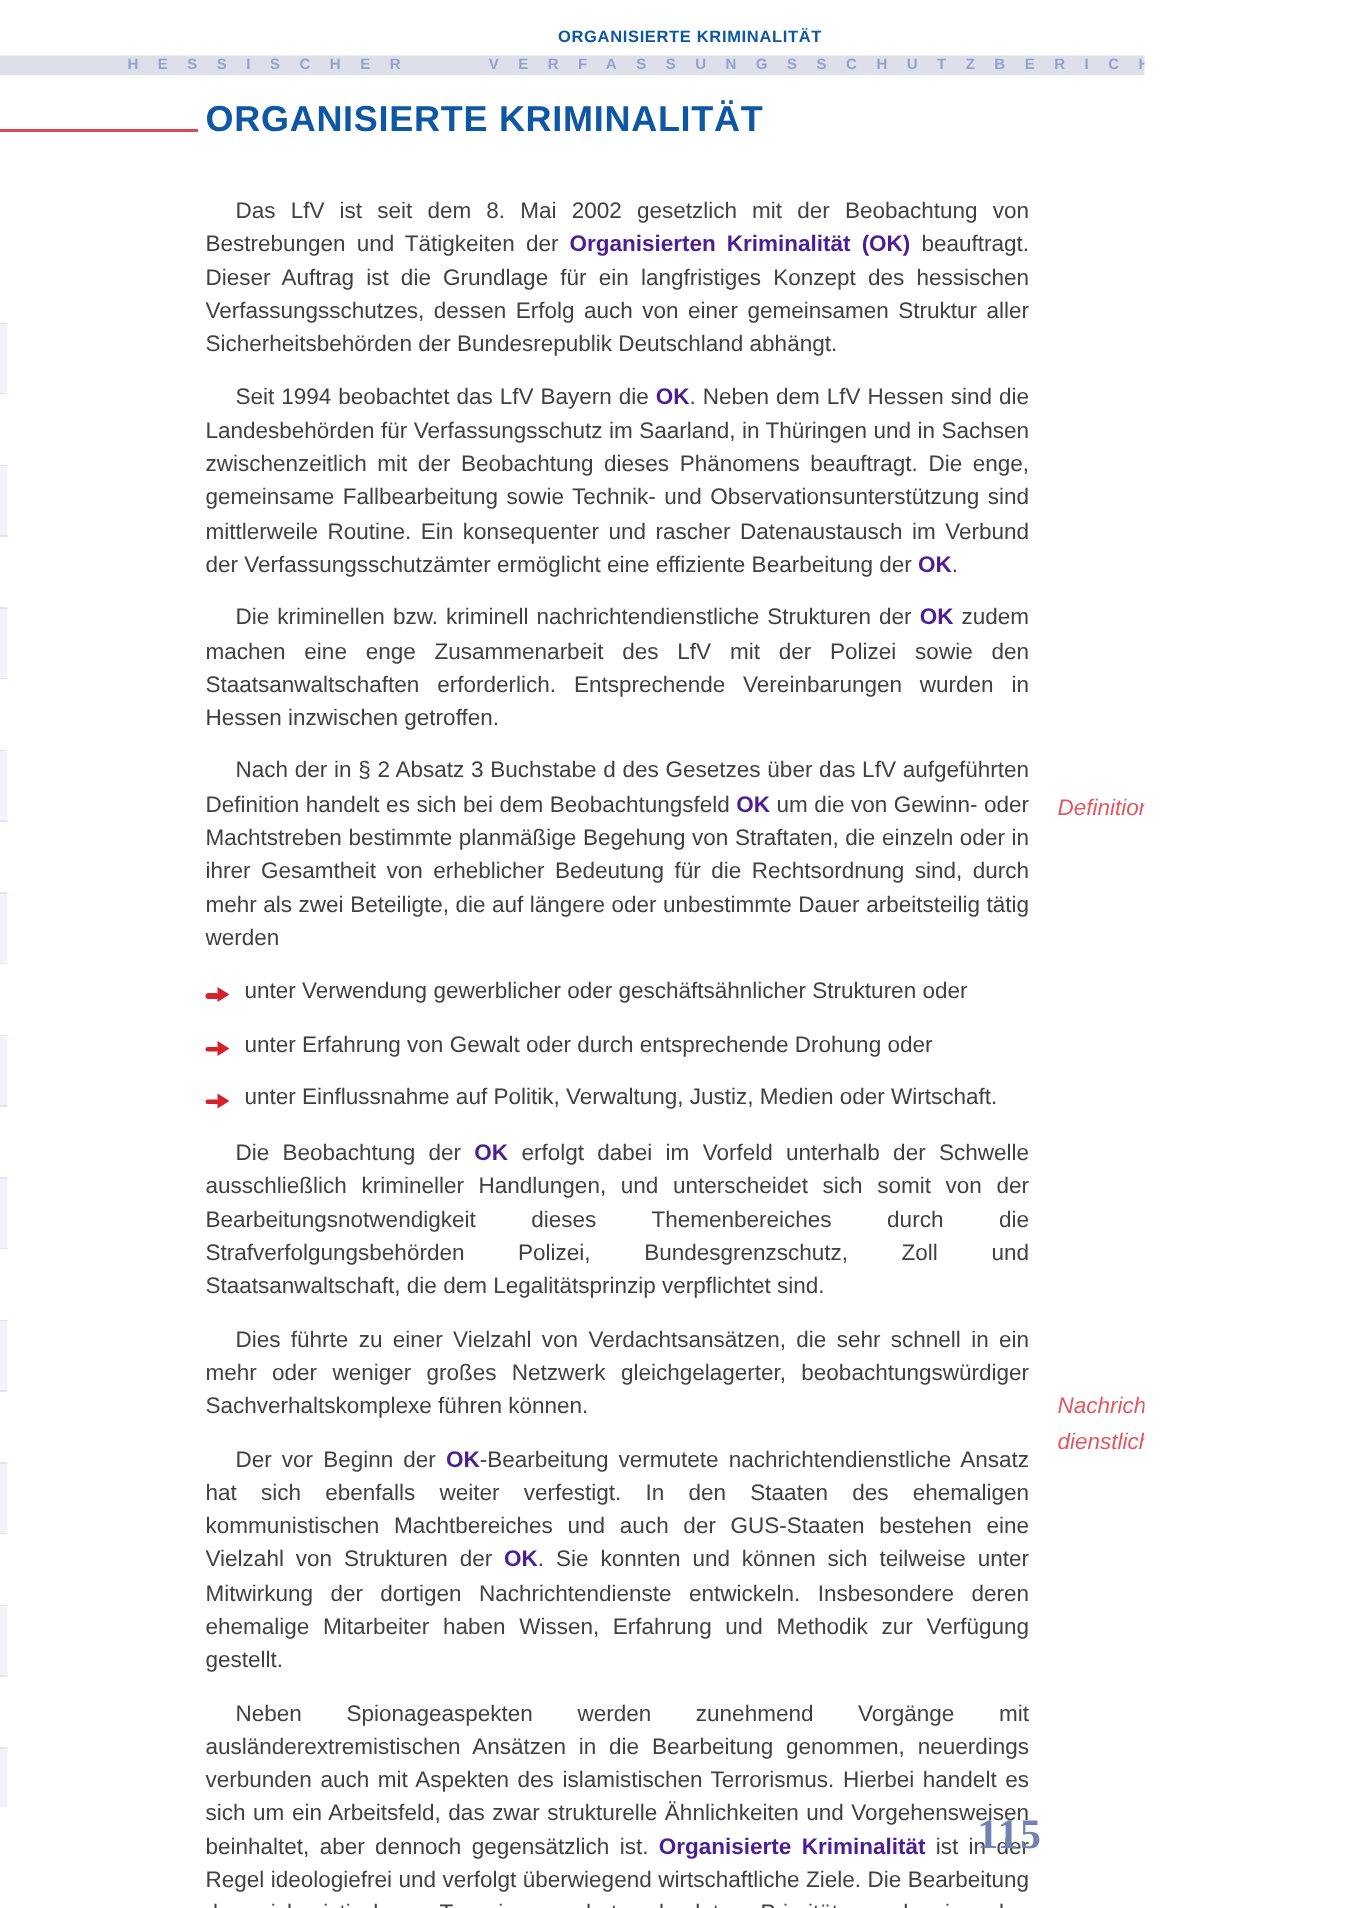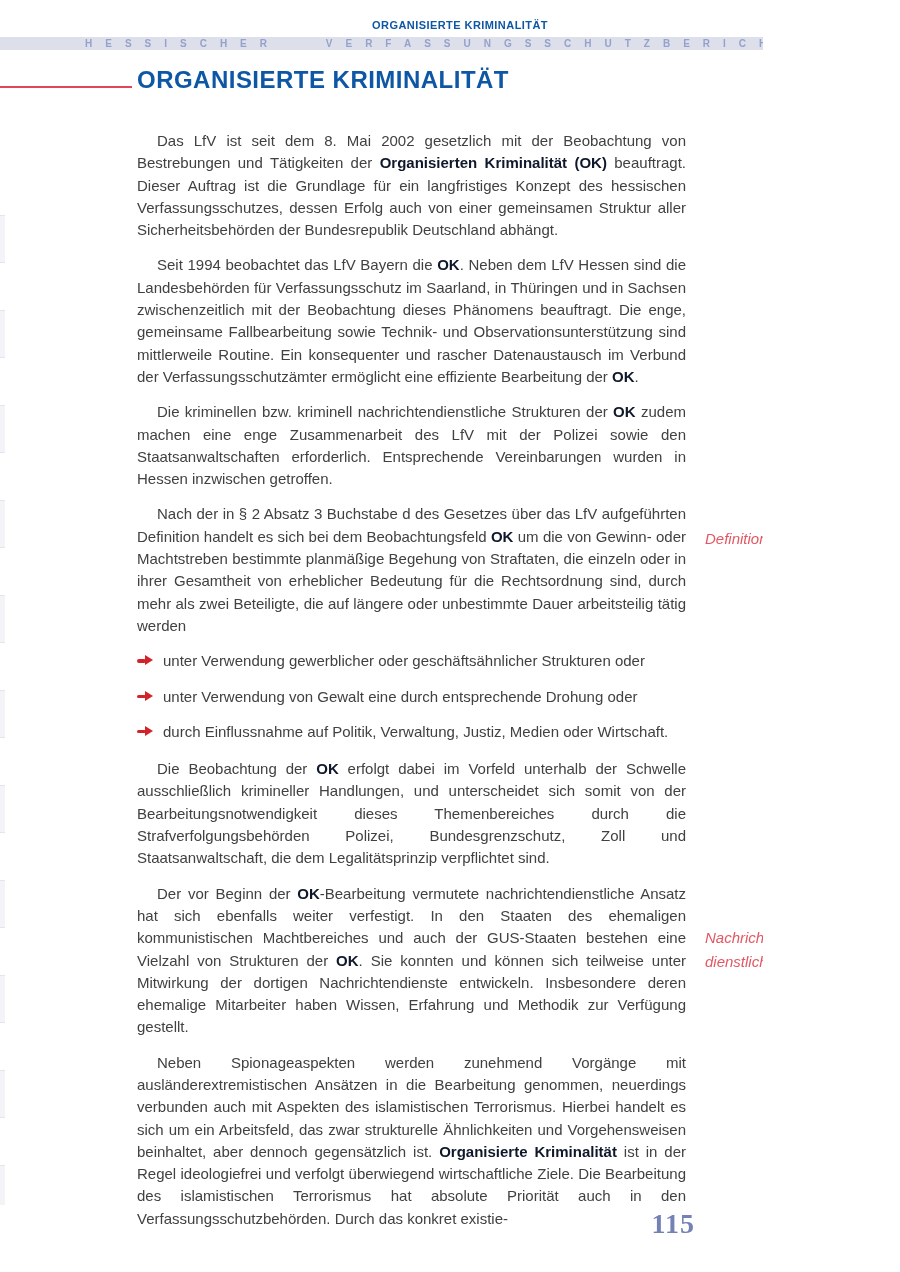--- a/index.html
+++ b/index.html
@@ -40,24 +40,24 @@
       #e3e4ec 47px, #e3e4ec 48px,
       rgba(0,0,0,0) 48px, rgba(0,0,0,0) 95px);
   }
 
   
   .body-content {
     position:absolute; left:137px; top:130px; width:549px;
     color:#414141; font-size:15px; line-height:22.3px;
   }
   .para { margin:0 0 13px 0; text-align:justify; text-indent:20px; }
-  .accent { color:#0f172a; font-weight:bold; }
+  .accent { color:#4c1d95; font-weight:bold; }
 
   .bullets { margin:3px 0 15px 0; }
-  .bullet-item { display:flex; align-items:flex-start; margin-bottom:13px; }
+  .bullet-item { display:flex; align-items:center; margin-bottom:13px; }
   .arrow { flex:0 0 26px; position:relative; height:11px; margin-top:5px; }
   .arrow::before {
     content:""; position:absolute; left:0; top:4px; width:9px; height:3.5px;
     background:#d2232a; border-radius:2px;
   }
   .arrow::after {
     content:""; position:absolute; left:8px; top:0;
     border-left:8px solid #d2232a; border-top:5.5px solid transparent; border-bottom:5.5px solid transparent;
   }
   .bullet-text { flex:1; text-align:left; }
@@ -99,28 +99,29 @@
       <p class="para"><span>Seit 1994 beobachtet das LfV Bayern die </span><strong class="accent">OK</strong><span>. Neben dem LfV Hessen sind die Landesbehörden für Verfassungsschutz im Saarland, in Thüringen und in Sachsen zwischenzeitlich mit der Beobachtung dieses Phänomens beauftragt. Die enge, gemeinsame Fallbearbeitung sowie Technik- und Observationsunterstützung sind mittlerweile Routine. Ein konsequenter und rascher Datenaustausch im Verbund der Verfassungsschutzämter ermöglicht eine effiziente Bearbeitung der </span><strong class="accent">OK</strong><span>.</span></p>
       <p class="para"><span>Die kriminellen bzw. kriminell nachrichtendienstliche Strukturen der </span><strong class="accent">OK</strong><span> zudem machen eine enge Zusammenarbeit des LfV mit der Polizei sowie den Staatsanwaltschaften erforderlich. Entsprechende Vereinbarungen wurden in Hessen inzwischen getroffen.</span></p>
       <p class="para"><span>Nach der in § 2 Absatz 3 Buchstabe d des Gesetzes über das LfV aufgeführten Definition handelt es sich bei dem Beobachtungsfeld </span><strong class="accent">OK</strong><span> um die von Gewinn- oder Machtstreben bestimmte planmäßige Begehung von Straftaten, die einzeln oder in ihrer Gesamtheit von erheblicher Bedeutung für die Rechtsordnung sind, durch mehr als zwei Beteiligte, die auf längere oder unbestimmte Dauer arbeitsteilig tätig werden</span></p>
       <div class="bullets">
         <div class="bullet-item">
           <span class="arrow"></span>
           <span class="bullet-text">unter Verwendung gewerblicher oder geschäftsähnlicher Strukturen oder</span>
         </div>
         <div class="bullet-item">
           <span class="arrow"></span>
-          <span class="bullet-text">unter Verwendung von Gewalt eine durch entsprechende Drohung oder</span>
+          <span class="bullet-text">unter Erfahrung von Gewalt oder durch entsprechende Drohung oder</span>
         </div>
         <div class="bullet-item">
           <span class="arrow"></span>
-          <span class="bullet-text">durch Einflussnahme auf Politik, Verwaltung, Justiz, Medien oder Wirtschaft.</span>
+          <span class="bullet-text">unter Einflussnahme auf Politik, Verwaltung, Justiz, Medien oder Wirtschaft.</span>
         </div>
       </div>
       <p class="para"><span>Die Beobachtung der </span><strong class="accent">OK</strong><span> erfolgt dabei im Vorfeld unterhalb der Schwelle ausschließlich krimineller Handlungen, und unterscheidet sich somit von der Bearbeitungsnotwendigkeit dieses Themenbereiches durch die Strafverfolgungsbehörden Polizei, Bundesgrenzschutz, Zoll und Staatsanwaltschaft, die dem Legalitätsprinzip verpflichtet sind.</span></p>
+      <p class="para"><span>Dies führte zu einer Vielzahl von Verdachtsansätzen, die sehr schnell in ein mehr oder weniger großes Netzwerk gleichgelagerter, beobachtungswürdiger Sachverhaltskomplexe führen können.</span></p>
       <p class="para"><span>Der vor Beginn der </span><strong class="accent">OK</strong><span>-Bearbeitung vermutete nachrichtendienstliche Ansatz hat sich ebenfalls weiter verfestigt. In den Staaten des ehemaligen kommunistischen Machtbereiches und auch der GUS-Staaten bestehen eine Vielzahl von Strukturen der </span><strong class="accent">OK</strong><span>. Sie konnten und können sich teilweise unter Mitwirkung der dortigen Nachrichtendienste entwickeln. Insbesondere deren ehemalige Mitarbeiter haben Wissen, Erfahrung und Methodik zur Verfügung gestellt.</span></p>
       <p class="para"><span>Neben Spionageaspekten werden zunehmend Vorgänge mit ausländerextremistischen Ansätzen in die Bearbeitung genommen, neuerdings verbunden auch mit Aspekten des islamistischen Terrorismus. Hierbei handelt es sich um ein Arbeitsfeld, das zwar strukturelle Ähnlichkeiten und Vorgehensweisen beinhaltet, aber dennoch gegensätzlich ist. </span><strong class="accent">Organisierte Kriminalität</strong><span> ist in der Regel ideologiefrei und verfolgt überwiegend wirtschaftliche Ziele. Die Bearbeitung des islamistischen Terrorismus hat absolute Priorität auch in den Verfassungsschutzbehörden. Durch das konkret existie-</span></p>
     </div>
 
   <div class="margin-note note-2">Definition</div>
   <div class="margin-note note-3">Nachrichten- dienstliche Einflüsse</div>
 
   <div class="page-number">115</div>
 
 </div>

